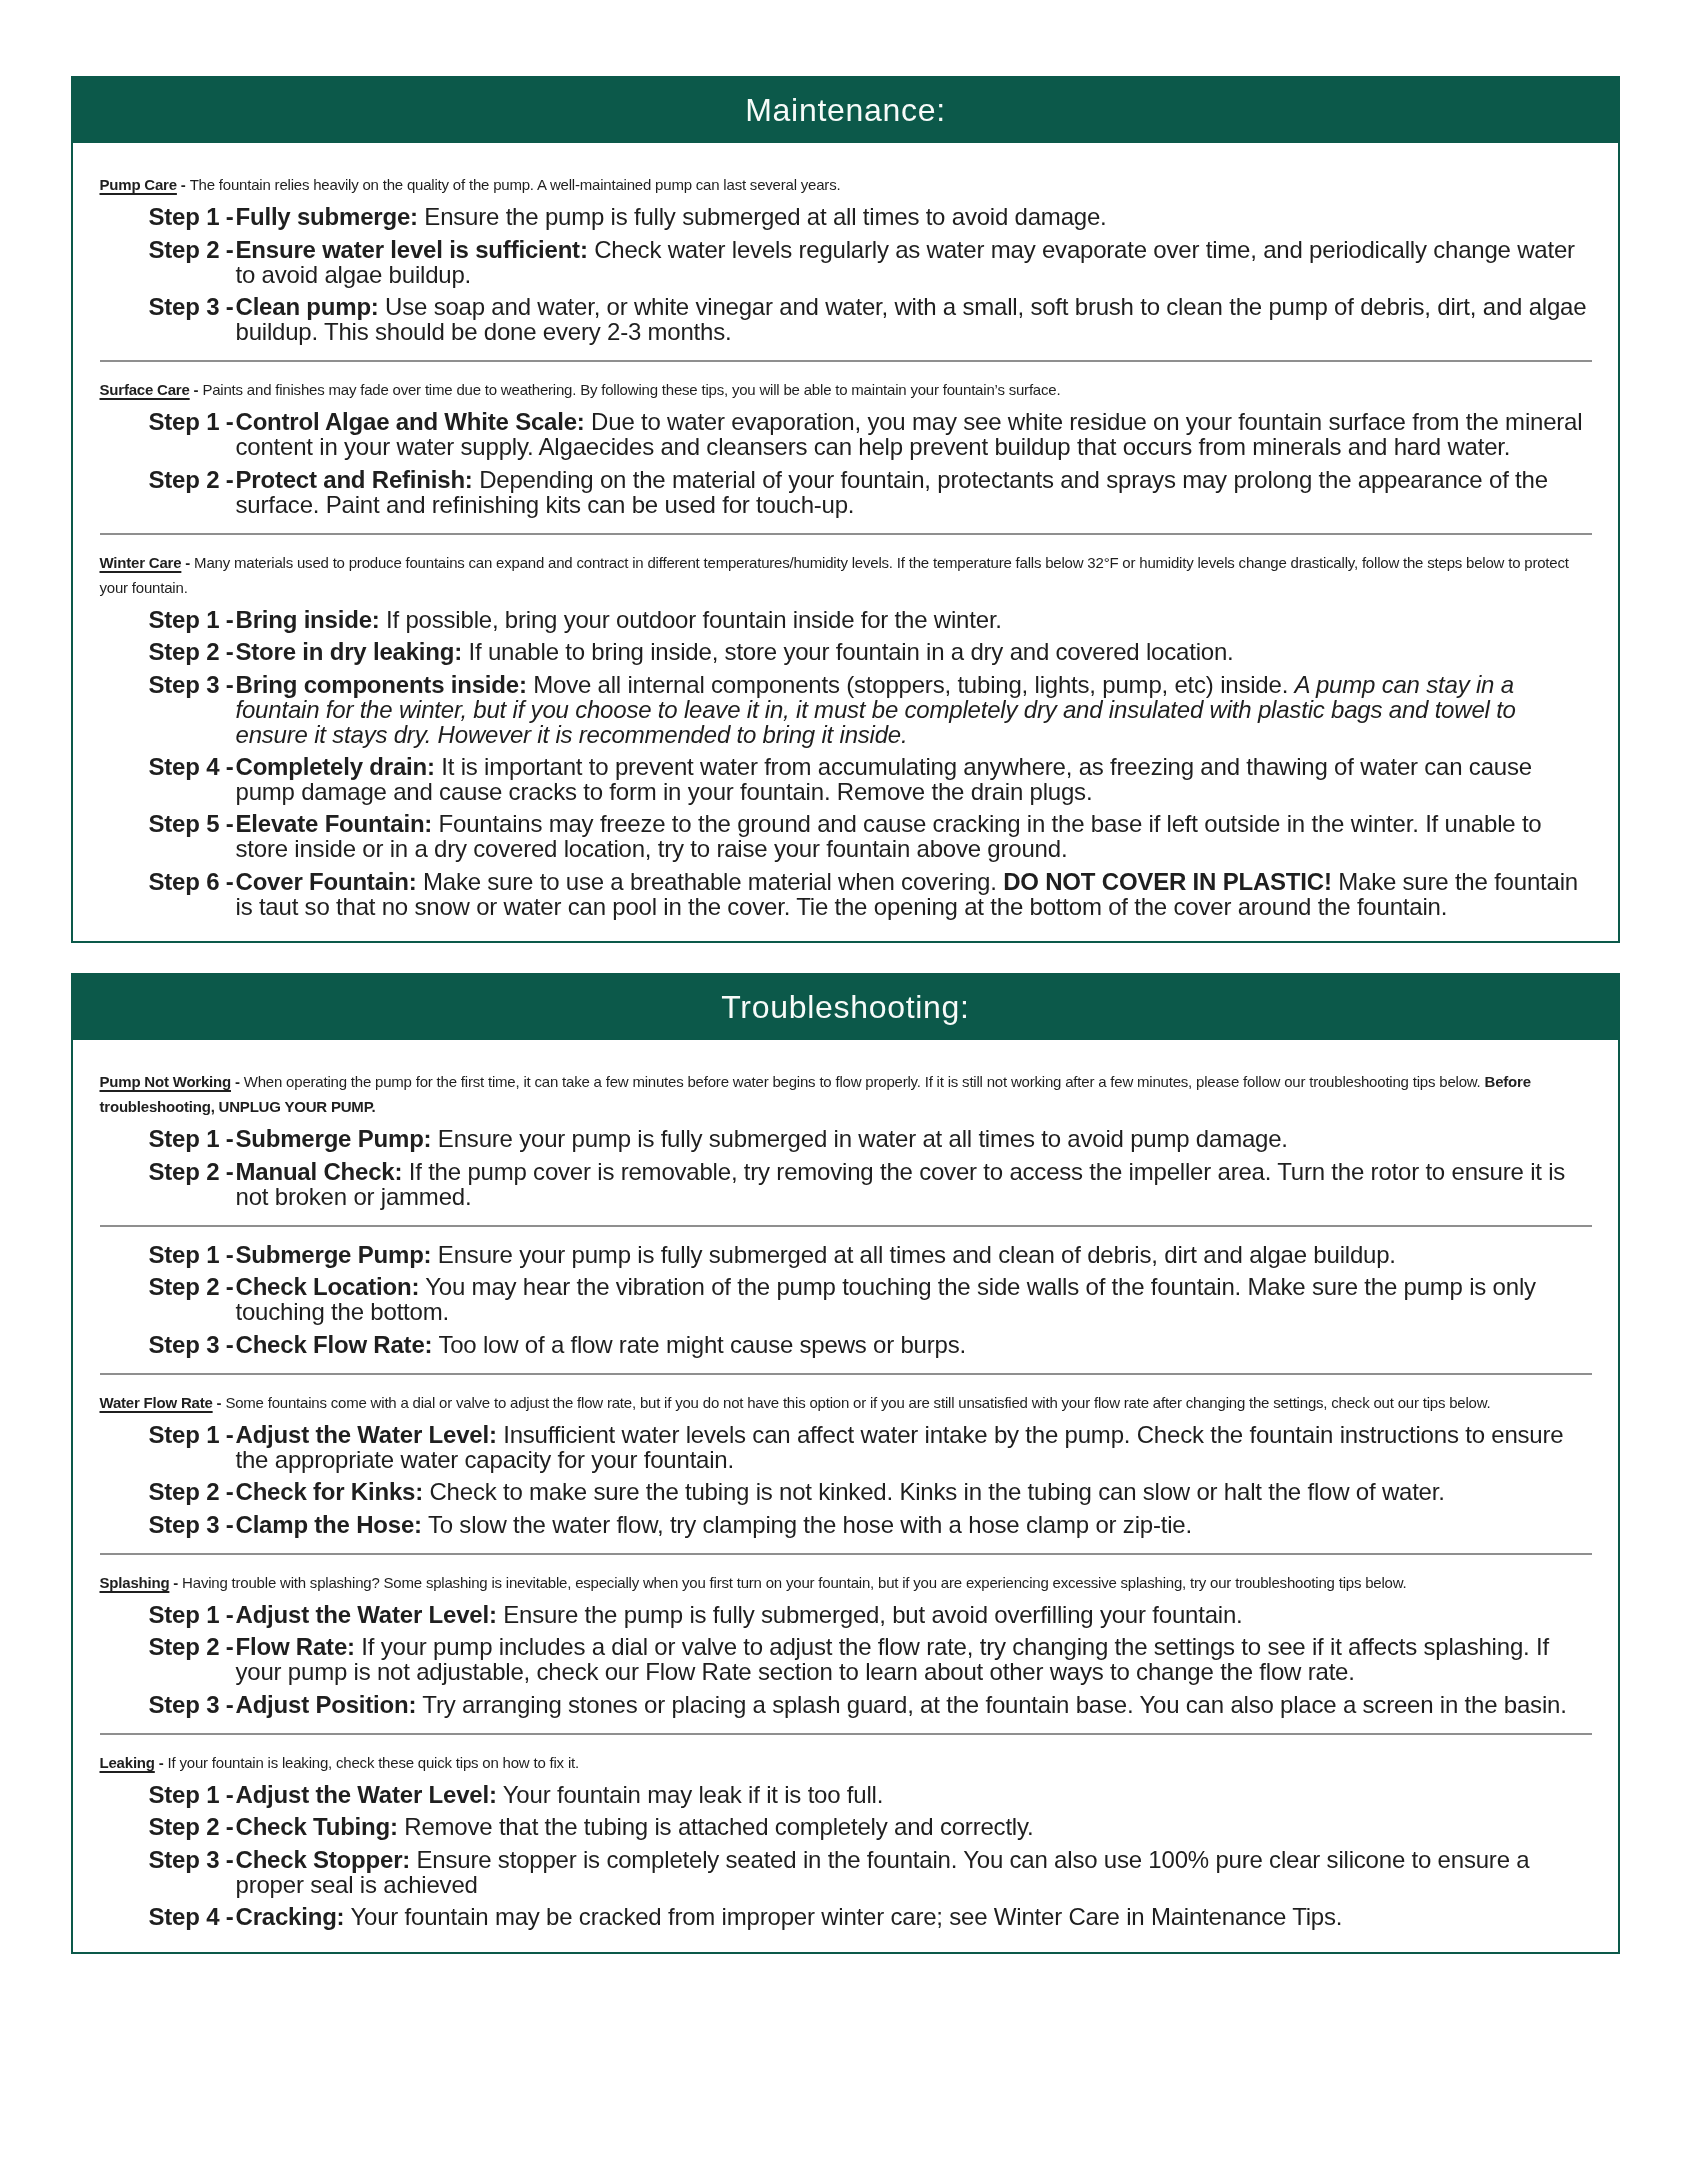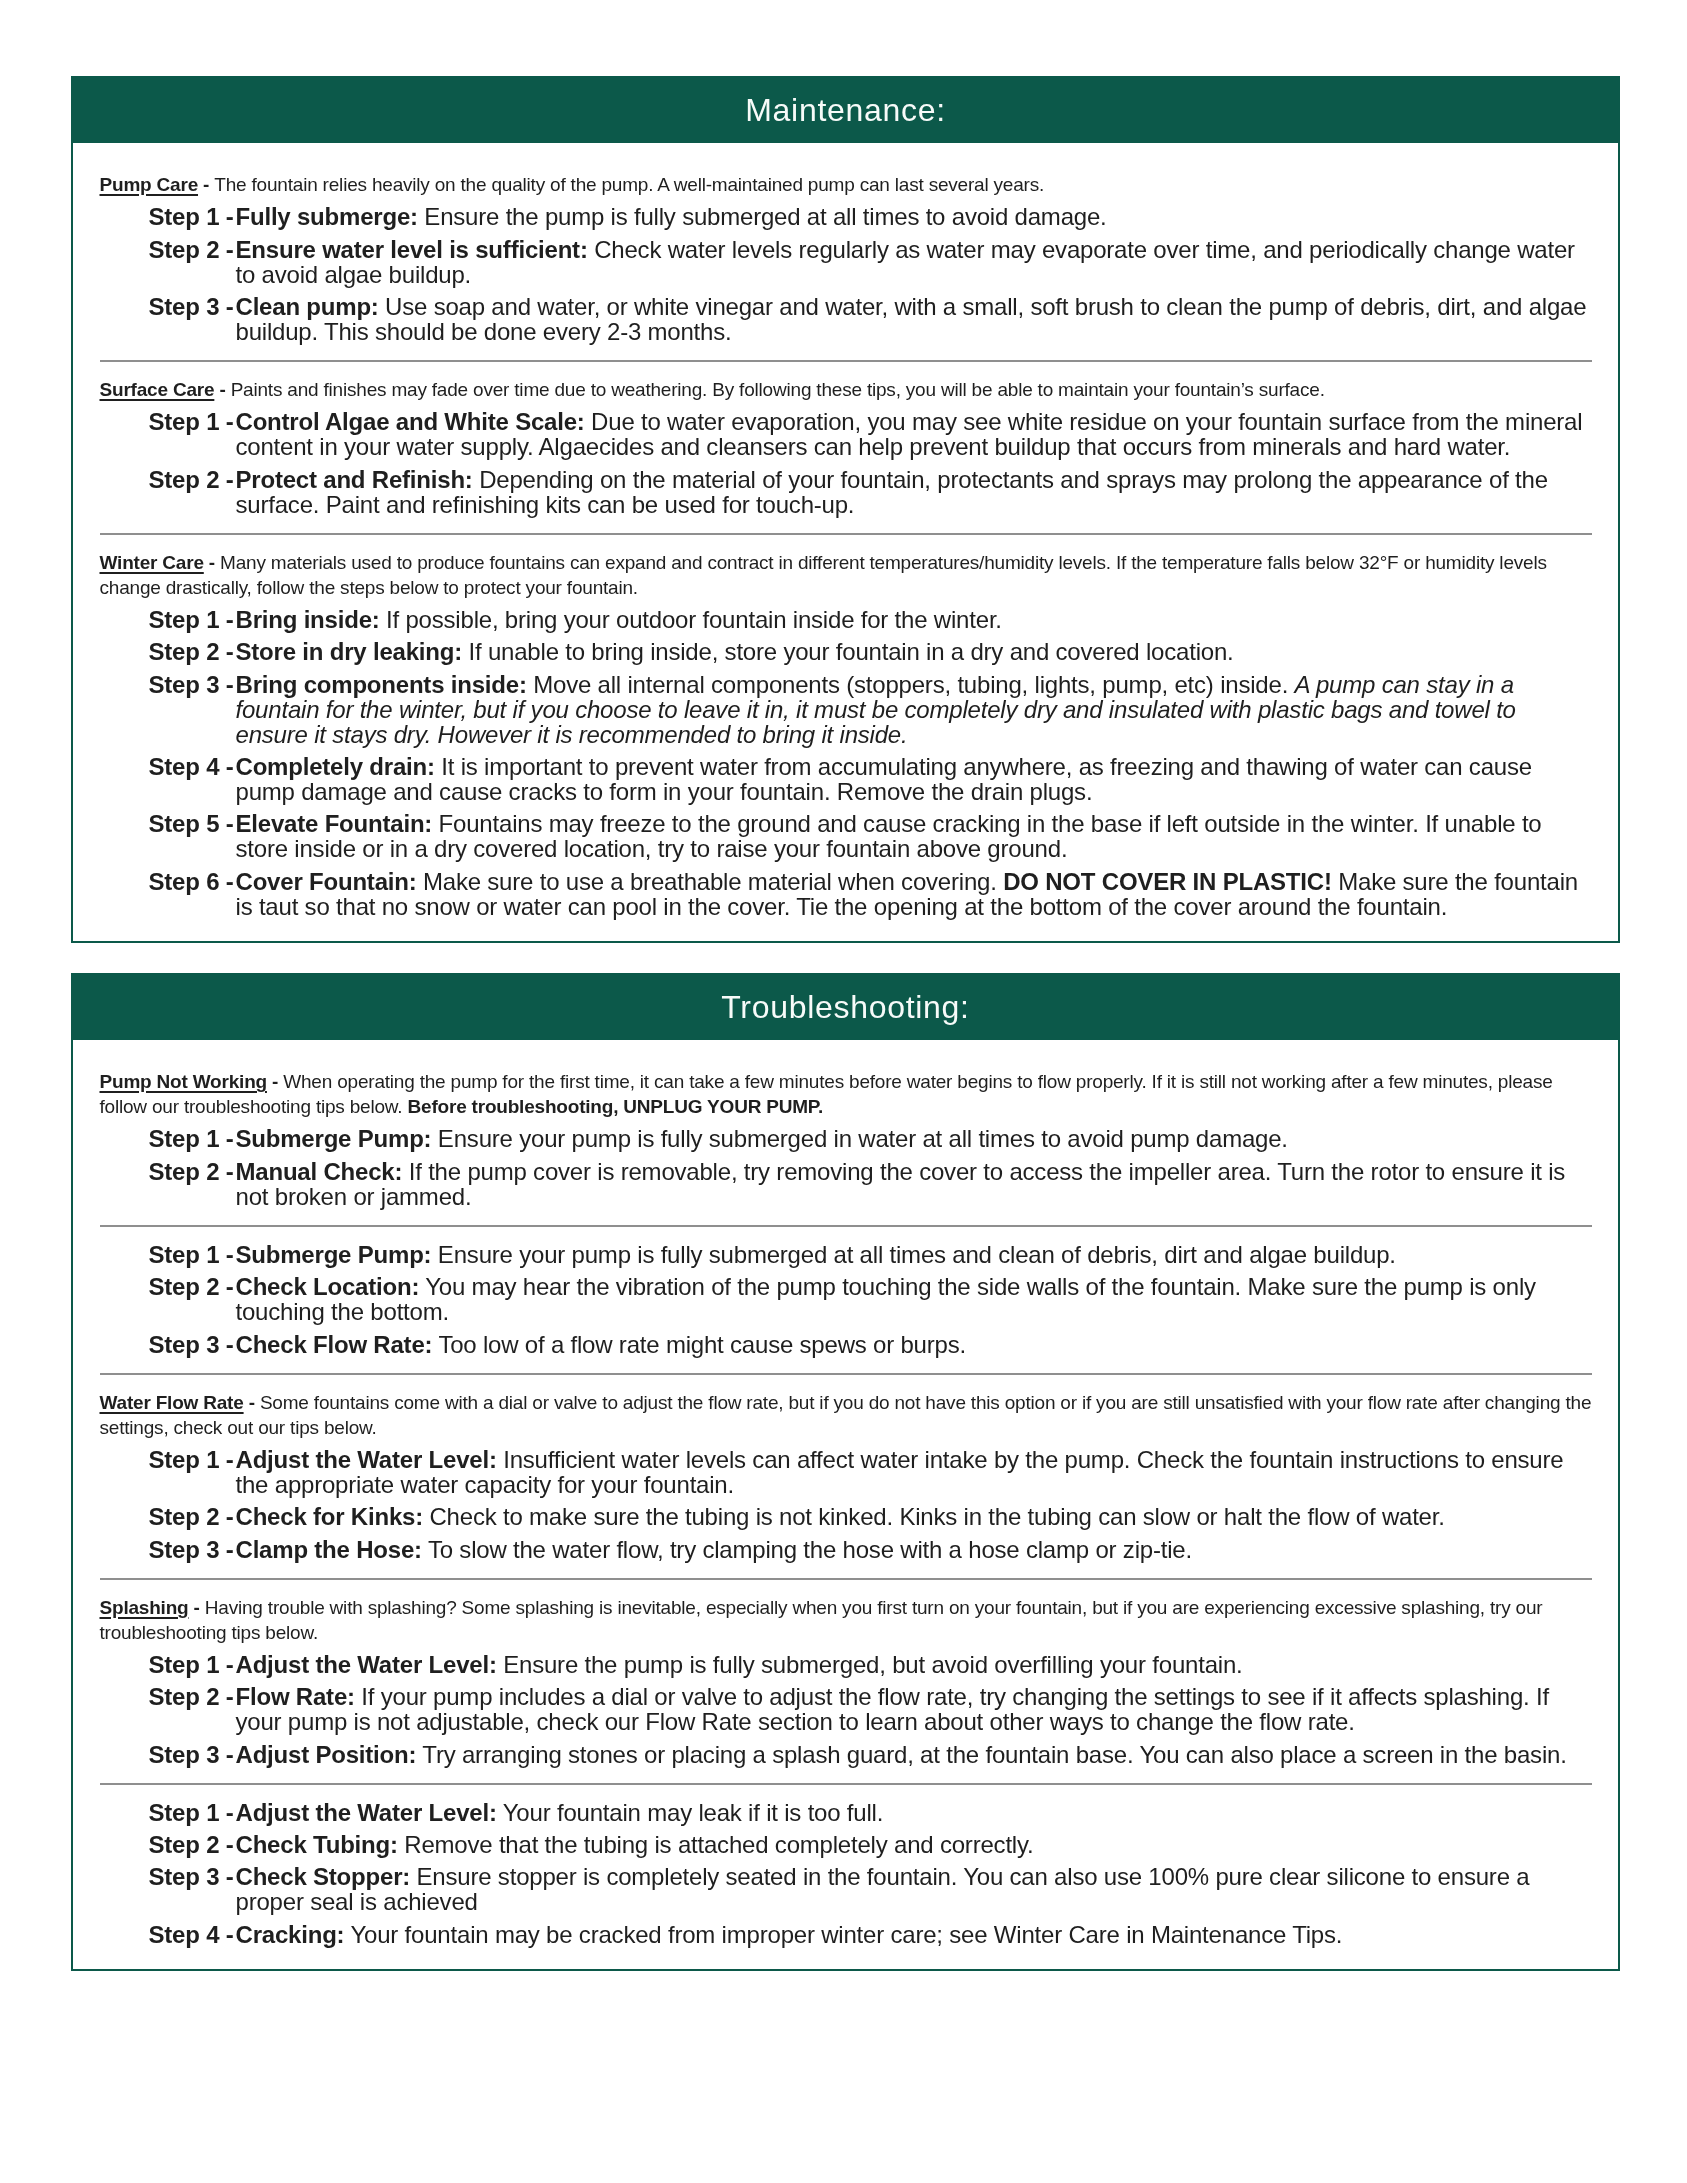--- a/index.html
+++ b/index.html
@@ -26,21 +26,21 @@
     height:65px;background:var(--green);
     display:flex;align-items:center;justify-content:center;
   }
   .panel-title{
     font-size:32px;letter-spacing:0.7px;color:var(--header-text);
     font-weight:normal;
   }
   .panel-body{padding:29px 26.5px 22.5px 26.5px;}
   .section{margin:0;}
   .intro{
-    font-size:19px;line-height:25px;letter-spacing:-0.2px;margin:0;
+    font-size:15px;line-height:25px;letter-spacing:-0.2px;margin:0;
   }
   .heading{
     font-weight:bold;
     text-decoration:underline;
     text-decoration-thickness:2px;
     text-underline-offset:3.3px;
   }
   .sep{font-weight:bold;}
   .steps{margin:0;}
   .step{
@@ -200,20 +200,21 @@
               <div class="step-body"><span class="seg-b">Flow Rate:</span><span class="seg-n"> If your pump includes a dial or valve to adjust the flow rate, try changing the settings to see if it affects splashing. If your pump is not adjustable, check our Flow Rate section to learn about other ways to change the flow rate.</span></div>
             </div>
             <div class="step">
               <div class="step-label">Step 3 -</div>
               <div class="step-body"><span class="seg-b">Adjust Position:</span><span class="seg-n"> Try arranging stones or placing a splash guard, at the fountain base. You can also place a screen in the basin.</span></div>
             </div>
           </div>
         </div>
         <div class="divider"></div>
         <div class="section">
+          <p class="intro"><span class="heading">Leaking</span><span class="sep"> - </span><span class="seg-n">If your fountain is leaking, check these quick tips on how to fix it.</span></p>
           <div class="steps">
             <div class="step">
               <div class="step-label">Step 1 -</div>
               <div class="step-body"><span class="seg-b">Adjust the Water Level:</span><span class="seg-n"> Your fountain may leak if it is too full.</span></div>
             </div>
             <div class="step">
               <div class="step-label">Step 2 -</div>
               <div class="step-body"><span class="seg-b">Check Tubing:</span><span class="seg-n"> Remove that the tubing is attached completely and correctly.</span></div>
             </div>
             <div class="step">

